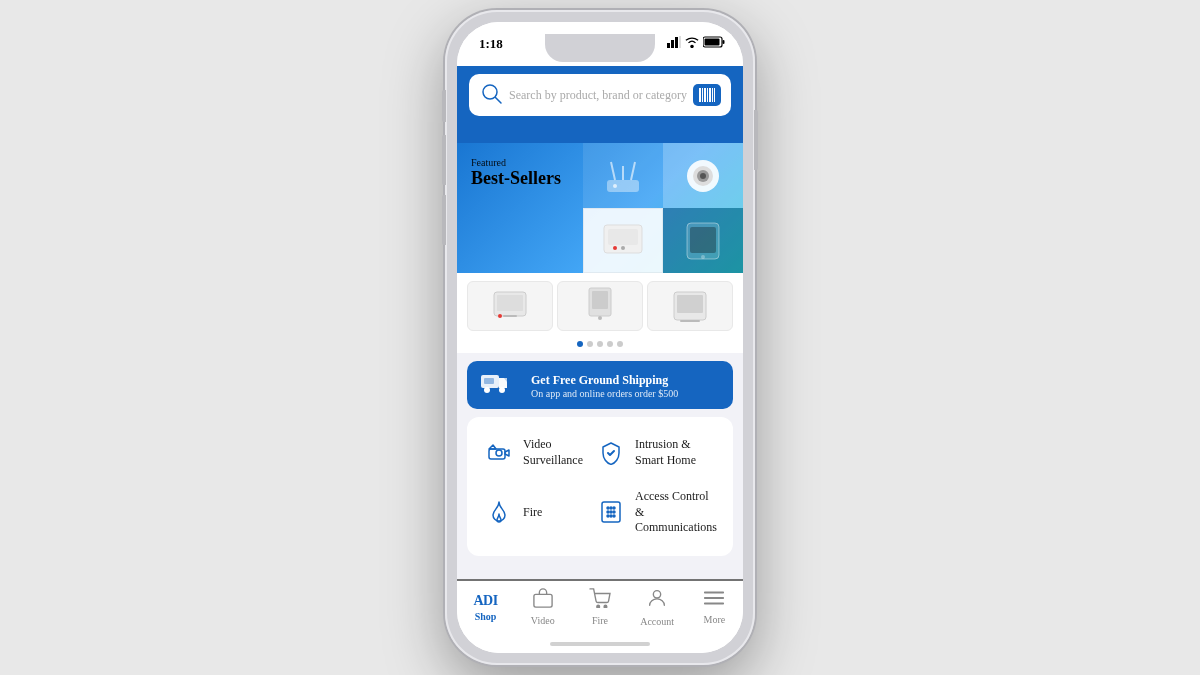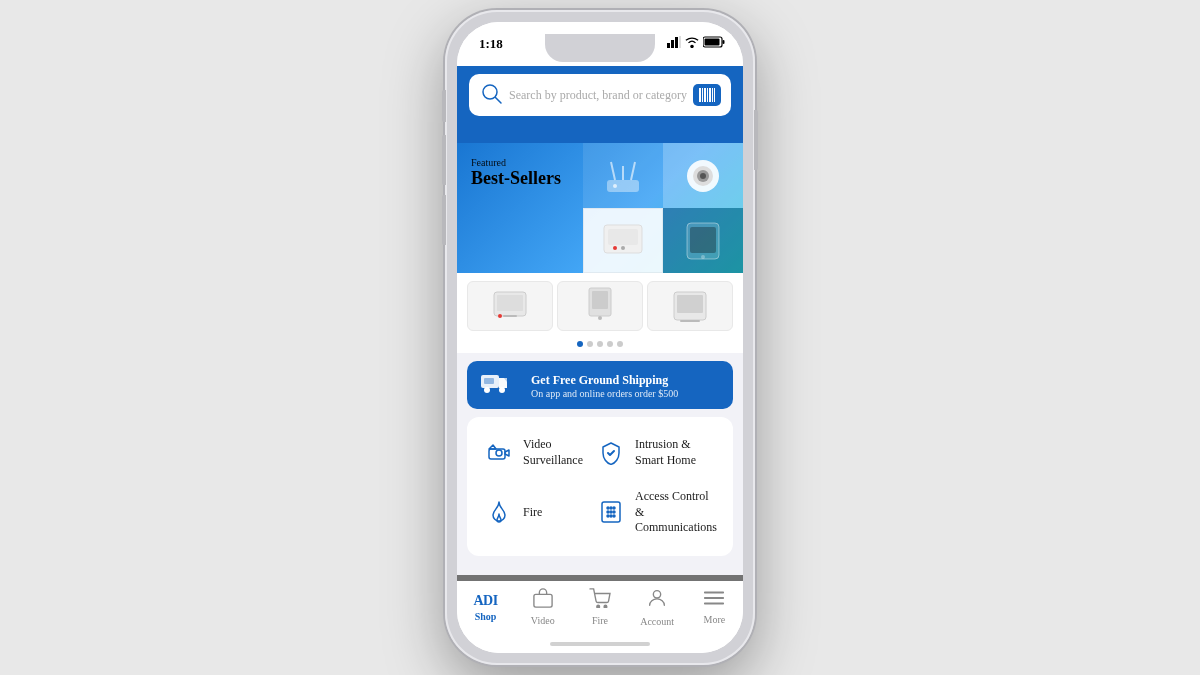--- a/index.html
+++ b/index.html
@@ -230,21 +230,21 @@
     .category-label {
       font-size: 12px;
       color: #1a1a1a;
       line-height: 1.3;
       font-weight: 500;
     }
 
     
     .bottom-nav {
       background: #fff;
-      border-top: 6px solid #737373;
+      border-top: 2px solid #737373;
       display: flex;
       align-items: center;
       justify-content: space-around;
       padding: 6px 0 8px;
       flex-shrink: 0;
     }
 
     .nav-item {
       display: flex;
       flex-direction: column;

